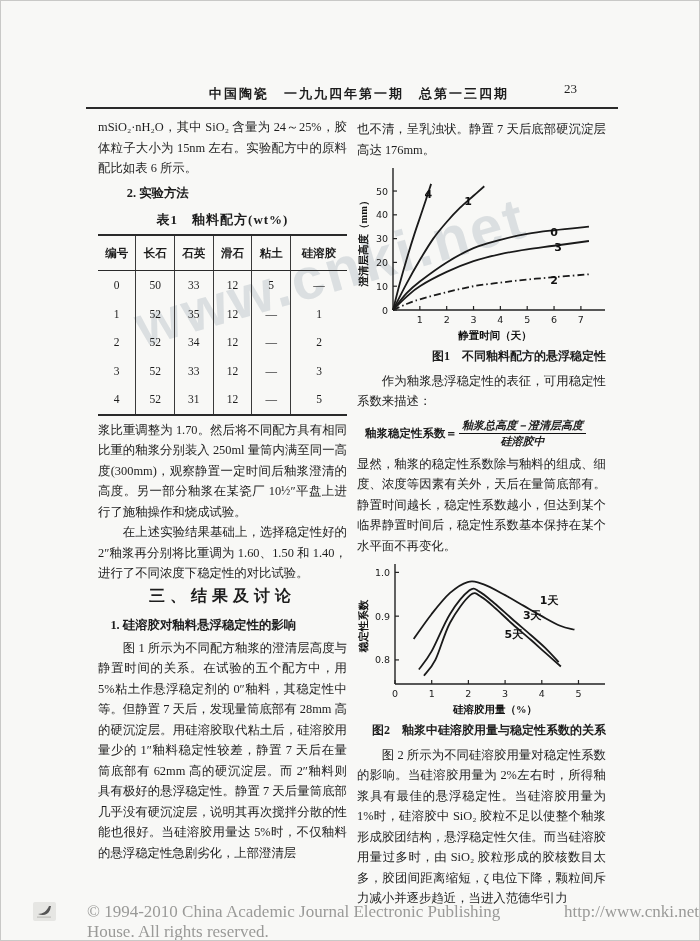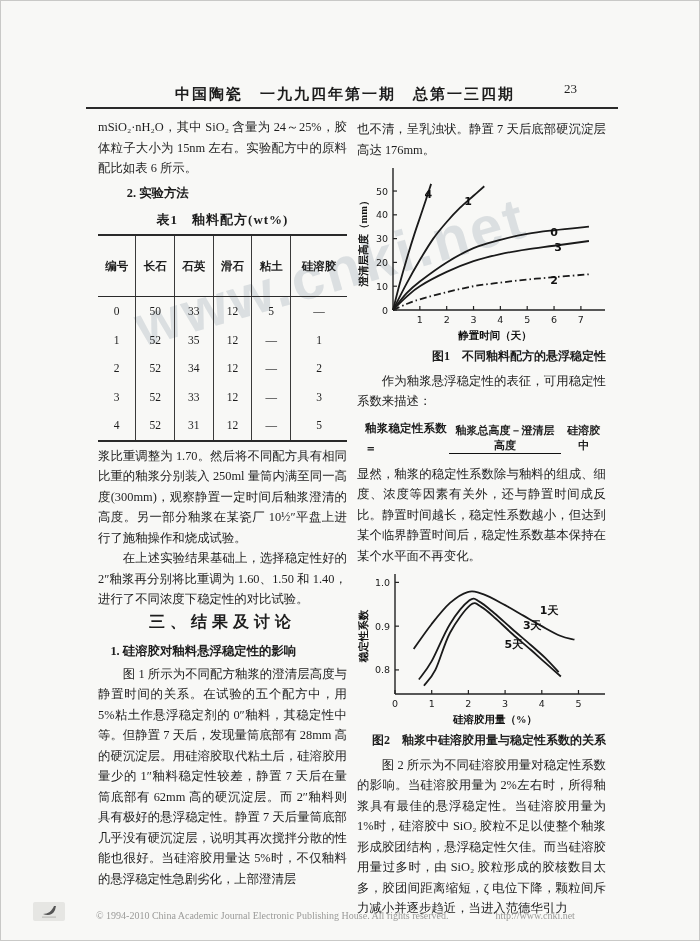--- a/index.html
+++ b/index.html
@@ -1,52 +1,52 @@
 <!DOCTYPE html>
 <html><head>
 <meta charset="utf-8">
 <style>
   html,body{margin:0;padding:0;background:#e9e9e7;}
   .page{
     position:relative;width:700px;height:941px;margin:0 auto;
     background:#f8f8f6;border:1px solid #c9c9c7;box-sizing:border-box;
     font-family:"Liberation Serif","DejaVu Serif",serif;color:#1d1d1d;overflow:hidden;
   }
-  .hdr-title{position:absolute;top:84px;left:79px;width:530px;text-align:center;
-    font-weight:bold;font-size:15px;letter-spacing:2px;font-family:Liberation Serif, serif;}
+  .hdr-title{position:absolute;top:84px;left:93px;width:530px;text-align:center;
+    font-weight:bold;font-size:13px;letter-spacing:2px;font-family:Liberation Serif, serif;}
   .hdr-page{position:absolute;top:80px;right:122px;font-size:13px;}
   .hdr-rule{position:absolute;top:106px;left:85px;width:532px;border-top:2px solid #2a2a2a;}
   .col{position:absolute;width:249px;font-size:12.4px;line-height:20.5px;text-align:justify;}
   .col-left{top:116px;left:97px;}
   .col-right{top:118px;left:356px;}
   .p{margin:0;}
   .indent{text-indent:2em;}
   .bold-head{font-weight:bold;text-indent:2em;margin:4px;}
   .sec-head{text-align:center;font-size:16px;font-weight:bold;letter-spacing:5px;margin:2px 0 9px;}
   .sub-head{font-weight:bold;text-indent:1em;margin:2px 0 2px;}
   .tbl-title{text-align:center;font-weight:bold;font-size:13px;margin:7px 0 3px;letter-spacing:1px;}
   table.glaze{width:100%;border-collapse:collapse;text-align:center;font-size:11.5px;
     border-top:2px solid #2a2a2a;border-bottom:2px solid #2a2a2a;margin-bottom:4px;}
-  table.glaze th{border-bottom:1.5px solid #2a2a2a;padding:20px 0;font-weight:bold;}
+  table.glaze th{border-bottom:1.5px solid #2a2a2a;padding:7px 0;font-weight:bold;}
   table.glaze td{padding:4px 0;}
   table.glaze th:not(:last-child),table.glaze td:not(:last-child){border-right:1px solid #3a3a3a;}
   .fig-caption{text-align:right;font-weight:bold;font-size:12px;margin:2px 0 4px;}
   svg.chart{display:block;margin:4px auto 0;}
   svg.chart .tick{font-size:9.5px;fill:#1a1a1a;font-family:"DejaVu Sans",sans-serif;}
   svg.chart .slabel{font-size:11px;fill:#111;font-weight:bold;font-family:"DejaVu Sans",sans-serif;}
   svg.chart .alabel{font-size:10.5px;fill:#111;font-weight:bold;}
   .formula{display:flex;align-items:center;font-weight:bold;font-size:11.5px;margin:6px 0 5px;padding-left:8px;}
-  .frac{display:inline-flex;flex-direction:row;text-align:center;font-size:11px;line-height:15px;margin-left:2px;}
+  .frac{display:inline-flex;flex-direction:column;text-align:center;font-size:11px;line-height:15px;margin-left:2px;font-style:italic;}
   .frac .num{border-bottom:1.5px solid #111;padding:0 3px;}
   .frac .den{padding:0 3px;}
   .watermark{position:absolute;left:126px;top:294px;font-size:58px;font-weight:bold;
     color:rgba(165,175,185,0.34);transform:rotate(-16deg);transform-origin:left top;
     letter-spacing:3px;font-family:"Liberation Sans",sans-serif;pointer-events:none;white-space:nowrap;}
-  .footer{position:absolute;left:32px;top:901px;display:flex;align-items:flex-end;gap:31px;
-    color:#9a9a98;font-size:10px;font-family:"Liberation Serif",serif;}
+  .footer{position:absolute;left:32px;top:901px;display:flex;align-items:flex-start;gap:31px;
+    color:#9a9a98;font-size:17px;font-family:"Liberation Serif",serif;}
   .logo-box{width:32px;height:19px;background:#e6e6e3;border-radius:2px;display:flex;
     align-items:center;justify-content:center;}
   .footer .url{margin-left:16px;}
 </style>
 </head>
 <body>
 
 <div class="page">
 
   <div class="watermark">www.cnki.net</div>
@@ -173,21 +173,21 @@
     <p class="p indent">作为釉浆悬浮稳定性的表征，可用稳定性系数来描述：</p>
 
     <div class="formula">
       <span>釉浆稳定性系数＝</span>
       <span class="frac">
         <span class="num">釉浆总高度－澄清层高度</span>
         <span class="den">硅溶胶中</span>
       </span>
     </div>
 
-    <p class="p">显然，釉浆的稳定性系数除与釉料的组成、细度、浓度等因素有关外，还与静置时间成反比。静置时间越长，稳定性系数越小，但达到某个临界静置时间后，稳定性系数基本保持在某个水平面不再变化。</p>
+    <p class="p">显然，釉浆的稳定性系数除与釉料的组成、细度、浓度等因素有关外，天后在量筒底部有。静置时间越长，稳定性系数越小，但达到某个临界静置时间后，稳定性系数基本保持在某个水平面不再变化。</p>
 
     <svg class="chart" width="250" height="158">
         <line x1="38" y1="124" x2="38" y2="4" stroke="#222" stroke-width="1.4"></line>
         <line x1="38" y1="124" x2="248" y2="124" stroke="#222" stroke-width="1.4"></line>
         <line x1="38" y1="124" x2="38" y2="120" stroke="#222" stroke-width="1.2"></line>
         <text x="38" y="137" text-anchor="middle" class="tick">0</text>
         <line x1="74.69724770642202" y1="124" x2="74.69724770642202" y2="120" stroke="#222" stroke-width="1.2"></line>
         <text x="74.69724770642202" y="137" text-anchor="middle" class="tick">1</text>
         <line x1="111.39449541284402" y1="124" x2="111.39449541284402" y2="120" stroke="#222" stroke-width="1.2"></line>
         <text x="111.39449541284402" y="137" text-anchor="middle" class="tick">2</text>

